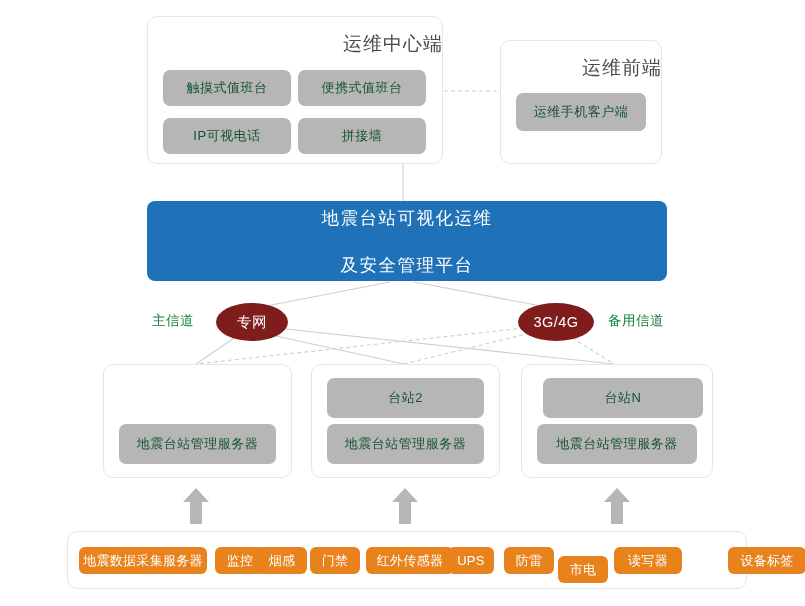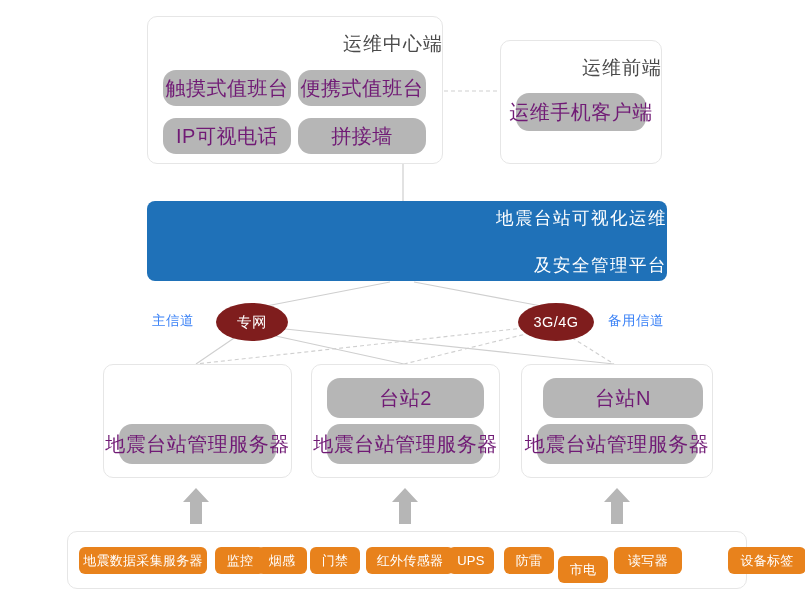--- a/index.html
+++ b/index.html
@@ -44,44 +44,44 @@
     color: #4a4a4a;
     font-size: 19px;
     letter-spacing: 1px;
     white-space: nowrap;
   }
 
   
   .chip {
     position: absolute;
     background: #b6b6b6;
-    border-radius: 13px;
-    color: #701a75;
-    font-size: 20px;
+    border-radius: 7px;
+    color: #14532d;
+    font-size: 13px;
     display: flex;
     align-items: center;
     justify-content: center;
     box-sizing: border-box;
     letter-spacing: 0.5px;
     white-space: nowrap;
   }
 
   
   #platform {
     position: absolute;
     left: 147px;
     top: 201px;
     width: 520px;
     height: 80px;
     background: #1f71b8;
     border-radius: 8px;
     color: #ffffff;
     display: flex;
     flex-direction: column;
-    align-items: flex-end;
+    align-items: center;
     justify-content: center;
     gap: 23px;
     box-sizing: border-box;
   }
   #platform .pline {
     font-size: 17.5px;
     letter-spacing: 1.5px;
     white-space: nowrap;
   }
 
@@ -94,21 +94,21 @@
     font-size: 14.5px;
     display: flex;
     align-items: center;
     justify-content: center;
     letter-spacing: 0.5px;
     white-space: nowrap;
     box-sizing: border-box;
   }
   .side-label {
     position: absolute;
-    color: #3b82f6;
+    color: #15803d;
     font-size: 13.5px;
     white-space: nowrap;
     letter-spacing: 0.5px;
   }
 
   
   .uparrow {
     position: absolute;
     width: 26px;
     height: 36px;

